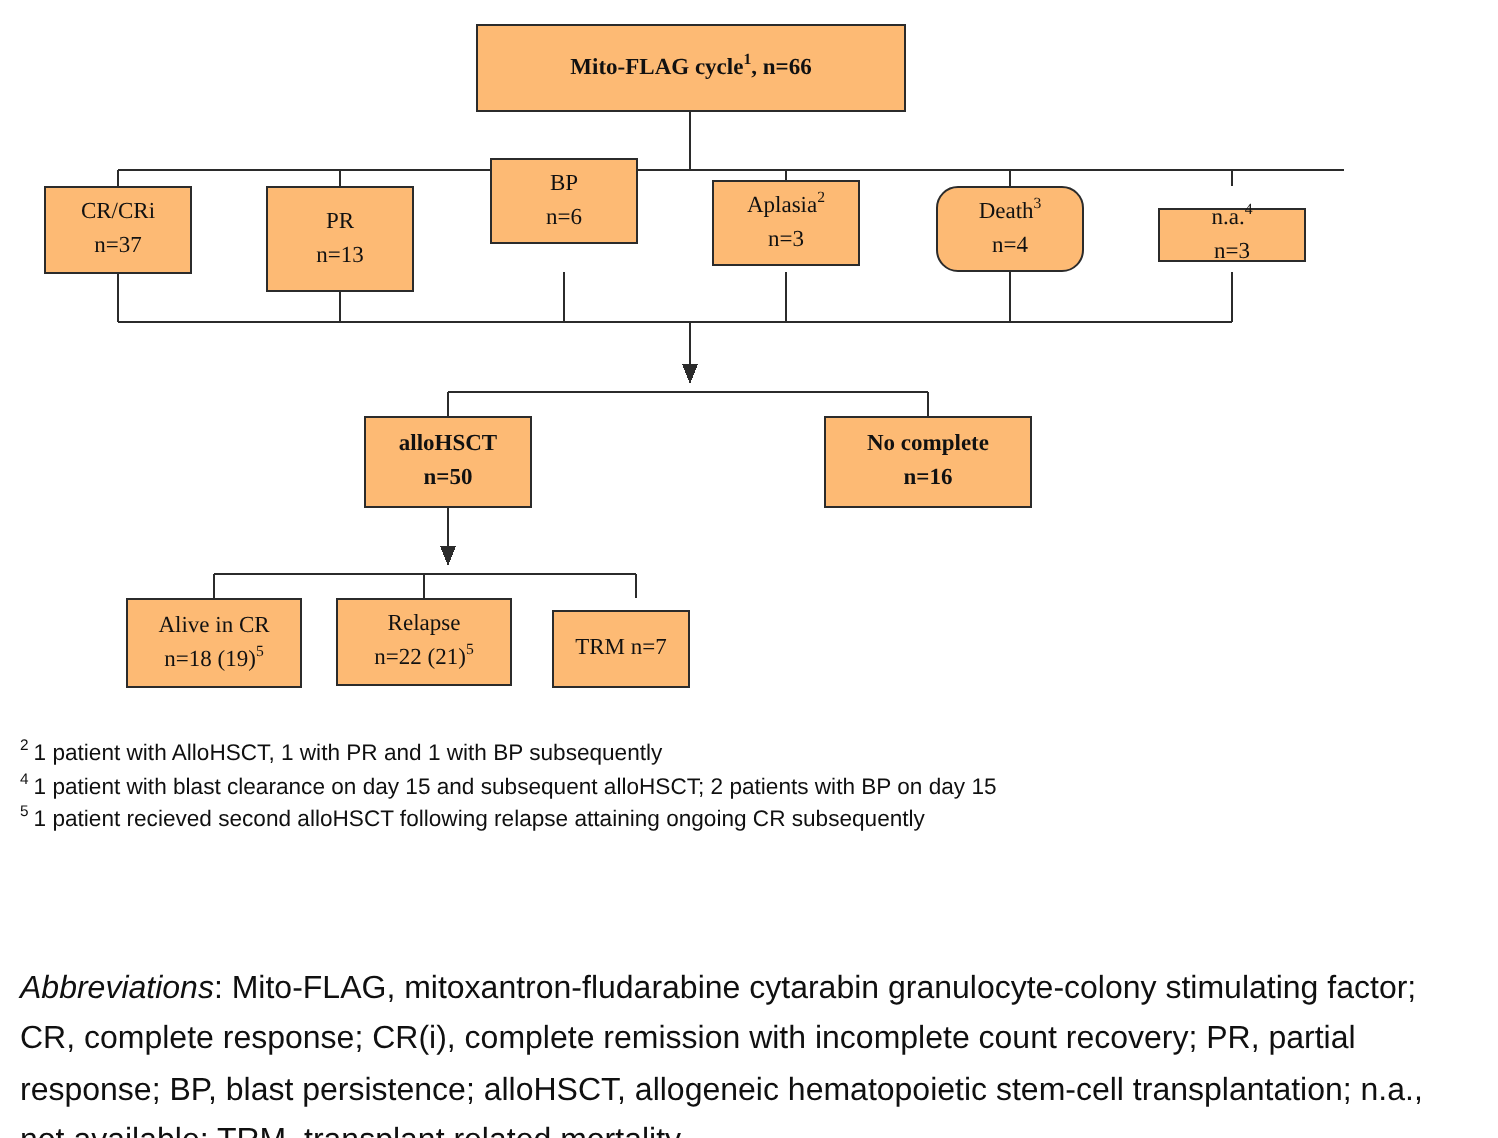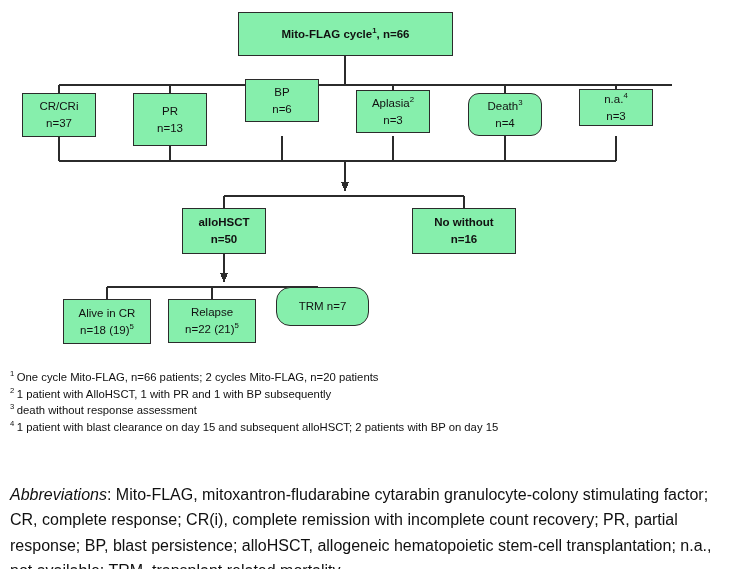--- a/index.html
+++ b/index.html
@@ -18,29 +18,30 @@
   #flow {
     position: absolute;
     left: 0; top: 0;
     width: 749px;
     height: 360px;
   }
   .node {
     position: absolute;
     box-sizing: border-box;
     border: 1.2px solid #2b2b2b;
-    background: #86efac;
+    background: #fdba74;
     display: flex;
     flex-direction: column;
     align-items: center;
     justify-content: center;
     text-align: center;
     font-size: 11.5px;
     line-height: 1.45;
     color: #111111;
+    font-family: Liberation Serif, serif;
   }
   .node.bold { font-weight: bold; }
   .node .l2 { display: block; }
   sup {
     font-size: 0.68em;
     vertical-align: super;
     line-height: 0;
   }
   .notes {
     position: absolute;
@@ -139,49 +140,48 @@
 <div class="node" style="left:356px; top:90px; width:74px; height:43px;">
   <span><span>Aplasia</span><sup>2</sup></span>
   <span class="l2">n=3</span>
 </div>
 
 <div class="node" style="left:468px; top:93px; width:74px; height:43px;border-radius:11px;">
   <span><span>Death</span><sup>3</sup></span>
   <span class="l2">n=4</span>
 </div>
 
-<div class="node" style="left:579px; top:89px; width:74px; height:37px;">
+<div class="node" style="left:579px; top:104px; width:74px; height:27px;">
   <span><span>n.a.</span><sup>4</sup></span>
   <span class="l2">n=3</span>
 </div>
 
 <div class="node bold" style="left:182px; top:208px; width:84px; height:46px;">
   <span>alloHSCT</span>
   <span class="l2">n=50</span>
 </div>
 
 <div class="node bold" style="left:412px; top:208px; width:104px; height:46px;">
-  <span>No without</span>
+  <span>No complete</span>
   <span class="l2">n=16</span>
 </div>
 
 <div class="node" style="left:63px; top:299px; width:88px; height:45px;">
   <span>Alive in CR</span>
   <span class="l2"><span>n=18 (19)</span><sup>5</sup></span>
 </div>
 
 <div class="node" style="left:168px; top:299px; width:88px; height:44px;">
   <span>Relapse</span>
   <span class="l2"><span>n=22 (21)</span><sup>5</sup></span>
 </div>
 
-<div class="node" style="left:276px; top:287px; width:93px; height:39px;border-radius:14px;">
+<div class="node" style="left:276px; top:305px; width:69px; height:39px;">
   <span>TRM n=7</span>
 </div>
 
 <div class="notes">
-  <div class="note-line"><span class="mk">1</span><span>One cycle Mito-FLAG, n=66 patients; 2 cycles Mito-FLAG, n=20 patients</span></div>
   <div class="note-line"><span class="mk">2</span><span>1 patient with AlloHSCT, 1 with PR and 1 with BP subsequently</span></div>
-  <div class="note-line"><span class="mk">3</span><span>death without response assessment</span></div>
   <div class="note-line"><span class="mk">4</span><span>1 patient with blast clearance on day 15 and subsequent alloHSCT; 2 patients with BP on day 15</span></div>
+  <div class="note-line"><span class="mk">5</span><span>1 patient recieved second alloHSCT following relapse attaining ongoing CR subsequently</span></div>
 </div>
 
 <div class="abbrev"><span class="ttl">Abbreviations</span><span>: Mito-FLAG, mitoxantron-fludarabine cytarabin granulocyte-colony stimulating factor; CR, complete response; CR(i), complete remission with incomplete count recovery; PR, partial response; BP, blast persistence; alloHSCT, allogeneic hematopoietic stem-cell transplantation; n.a., not available; TRM, transplant related mortality</span></div>
 
 </body></html>

